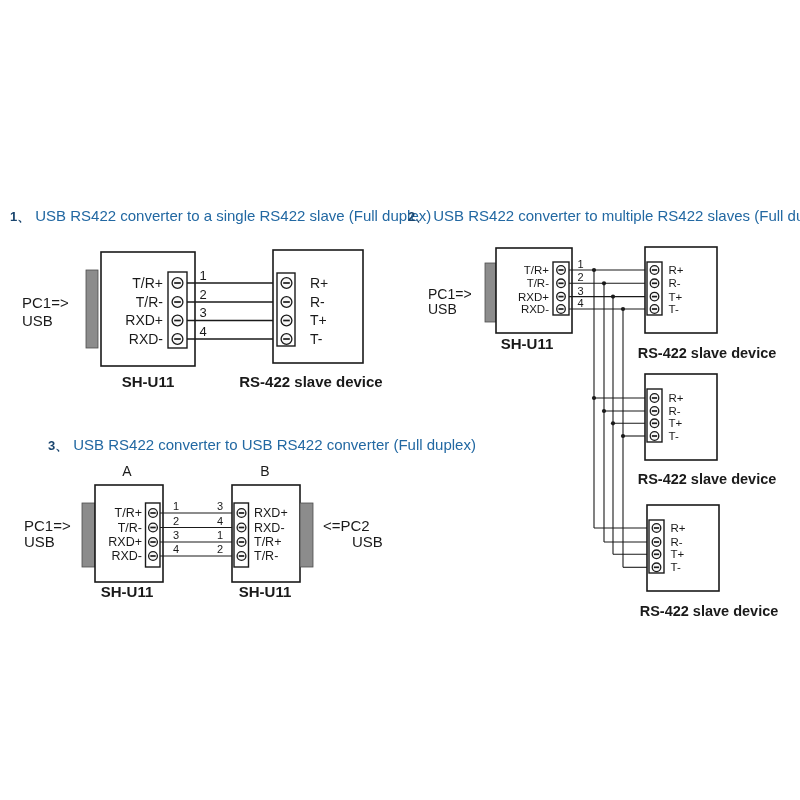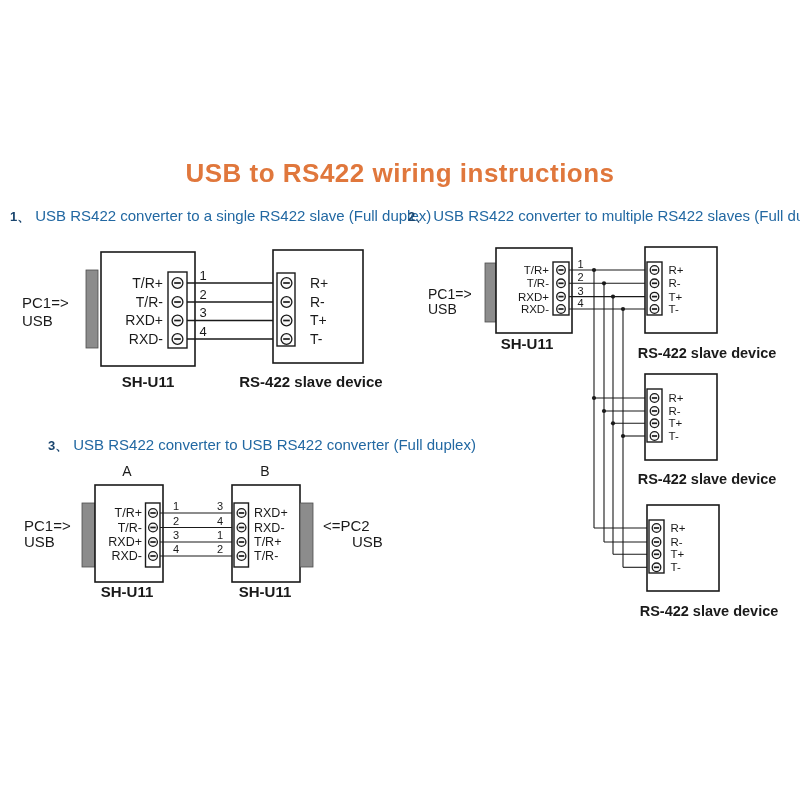--- a/index.html
+++ b/index.html
@@ -31,21 +31,20 @@
   .devname{font-size:15px;font-weight:700;text-anchor:middle;}
   .devname2{font-size:14.5px;font-weight:700;text-anchor:middle;}
   .port{font-size:14px;text-anchor:middle;}
   .end{text-anchor:end;}
 </style>
 </head>
 <body>
 
 <div class="page">
 
-  <div class="title">USB to RS422 wiring instructions</div>
 
   <div class="heading" style="left:10px;top:207px;">
     <span class="num">1、</span><span>USB RS422 converter to a single RS422 slave (Full duplex)</span>
   </div>
   <div class="heading" style="left:408px;top:207px;">
     <span class="num">2、</span><span>USB RS422 converter to multiple RS422 slaves (Full duplex)</span>
   </div>
   <div class="heading" style="left:12px;top:436px;margin-left:36px;">
     <span class="num">3、</span><span>USB RS422 converter to USB RS422 converter (Full duplex)</span>
   </div>

